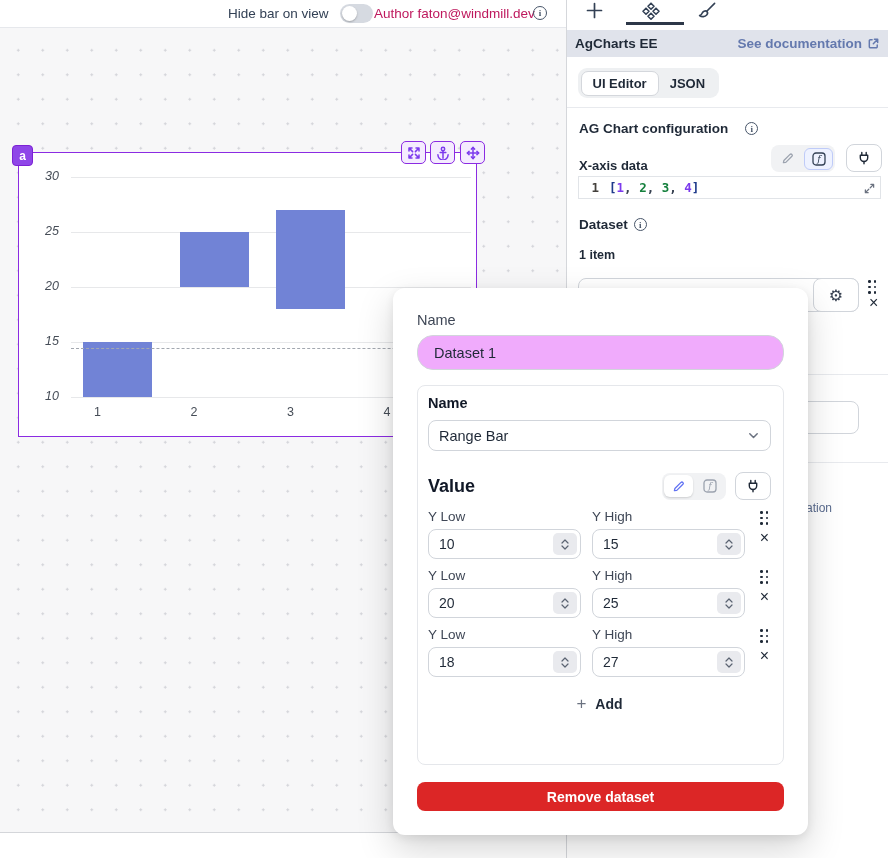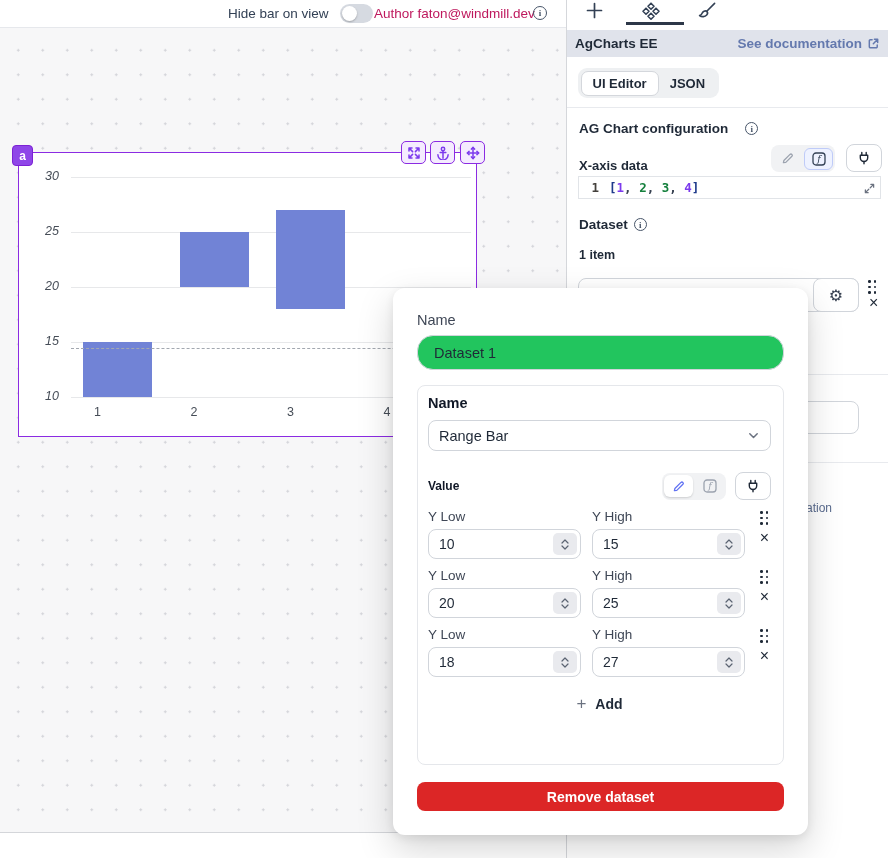--- a/index.html
+++ b/index.html
@@ -64,21 +64,21 @@
   .ds-box { position:absolute; background:#fff; border:1px solid #d1d5db; border-radius:8px; }
   .gear-btn { position:absolute; left:246px; top:278px; width:46px; height:34px; background:#fff; border:1px solid #d1d5db; border-radius:8px; display:flex; align-items:center; justify-content:center; font-size:16px; color:#374151; cursor:pointer; }
   .drag-dots { display:grid; grid-template-columns:repeat(2, 3px); grid-auto-rows:3px; gap:2.5px; }
   .drag-dots i { width:2.5px; height:2.5px; background:#1f2937; border-radius:50%; }
   .x-close { font-size:16px; line-height:14px; color:#1f2937; cursor:pointer; font-weight:400; }
   .partial-text { position:absolute; left:239px; top:501px; font-size:12px; color:#5a6b8e; }
 
   
   .modal { position:absolute; left:393px; top:288px; width:415px; height:547px; background:#fff; border-radius:12px; padding:24px; z-index:40; box-shadow:0 14px 36px rgba(0,0,0,.17), 0 3px 10px rgba(0,0,0,.08); }
   .m-label { font-size:14.5px; color:#3f4756; margin-bottom:7px; }
-  .m-input { width:100%; height:35px; border:1px solid #d1d5db; border-radius:16px; padding:0 16px; font-size:14.5px; color:#1f2937; font-family:inherit; outline:none; background:#22c55e; }
+  .m-input { width:100%; height:35px; border:1px solid #d1d5db; border-radius:16px; padding:0 16px; font-size:14.5px; color:#1f2937; font-family:inherit; outline:none; background:#f0abfc; }
   .data-box { border:1px solid #e5e7eb; border-radius:8px; margin-top:15px; padding:9px 12px 12px 10px; height:380px; }
   .m-bold { font-size:14.5px; font-weight:700; color:#111827; }
   .m-select { margin-top:9px; height:31px; border:1px solid #d1d5db; border-radius:8px; display:flex; align-items:center; padding:0 10px; font-size:14.5px; color:#1f2937; cursor:pointer; }
   .m-select svg { margin-left:auto; }
   .value-row { margin-top:21px; display:flex; align-items:center; }
   .value-controls { margin-left:auto; display:flex; align-items:center; gap:9px; }
   .value-controls .mini-group { position:static; }
   .value-controls .plug-btn { position:static; }
   .items-count { margin-top:13px; font-size:12.5px; font-weight:700; color:#1f2937; }
   .item-row { position:relative; margin-top:9px; }
@@ -270,21 +270,21 @@
   <div class="data-box">
     <div class="m-bold">Name</div>
     <div class="m-select">
       <span>Range Bar</span>
       <svg width="13" height="13" viewBox="0 0 14 14" fill="none" stroke="#6b7280" stroke-width="1.6" stroke-linecap="round" stroke-linejoin="round">
           <path d="M3 5.2 L7 9.2 L11 5.2"></path>
         </svg>
     </div>
 
     <div class="value-row">
-      <span class="m-bold" style="font-size:12px;">Value</span>
+      <span class="m-bold" style="font-size:18px;">Value</span>
       <span class="value-controls">
         <span class="mini-group">
           <span class="mini-btn active-pencil">
             <svg width="13" height="13" viewBox="0 0 14 14" fill="none" stroke="#6172f3" stroke-width="1.4" stroke-linecap="round" stroke-linejoin="round">
               <path d="M2.6 11.4 L3.1 9.2 L9.7 2.6 a1.45 1.45 0 0 1 2.05 2.05 L5.15 11.2 L2.6 11.4 Z"></path>
             </svg>
           </span>
           <span class="mini-btn">
             <svg width="14" height="14" viewBox="0 0 14 14">
               <rect x="1" y="1" width="12" height="12" rx="3" fill="none" stroke="#9ca3af" stroke-width="1.3"></rect>

